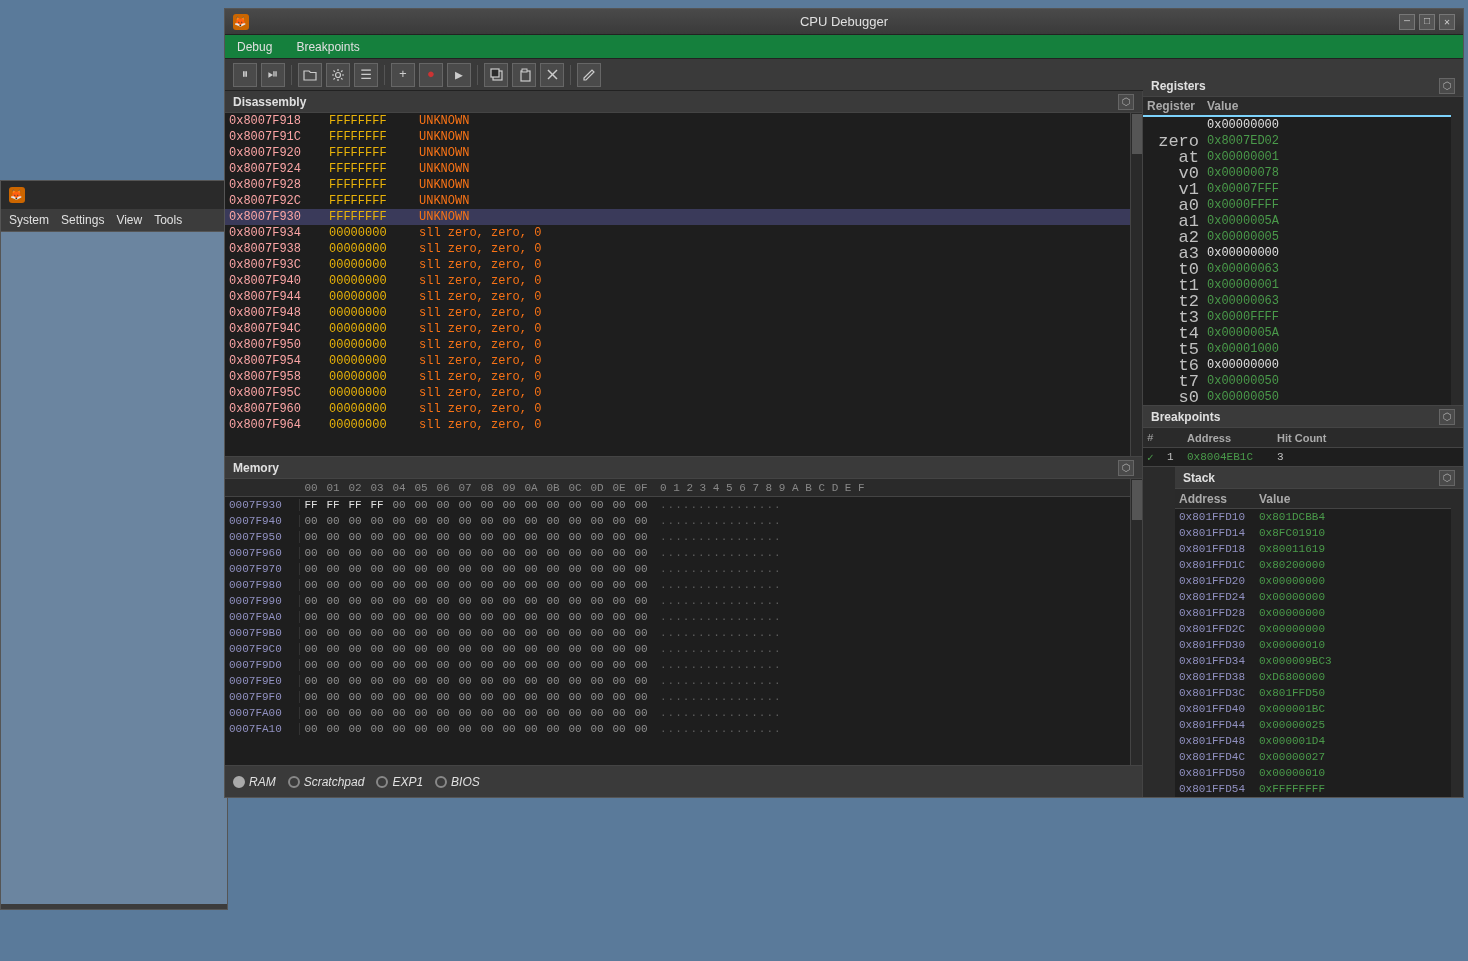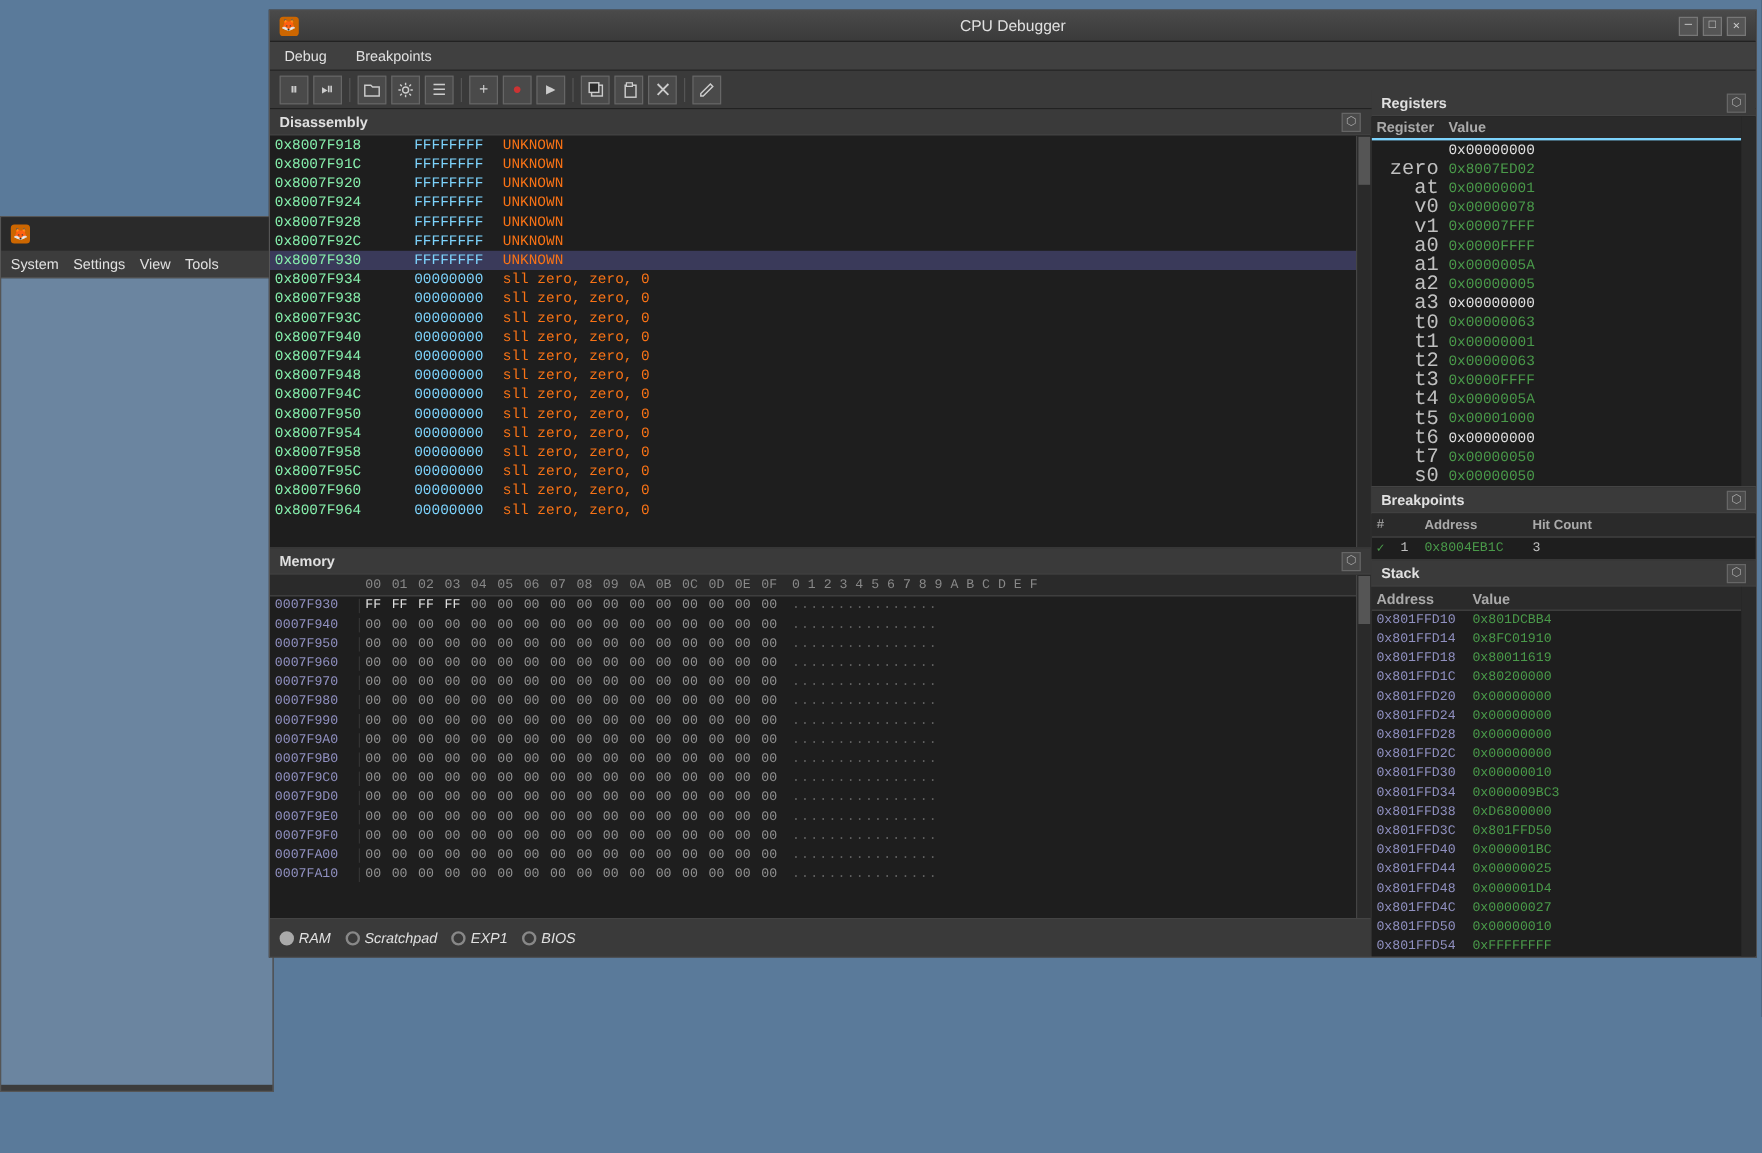--- a/index.html
+++ b/index.html
@@ -111,21 +111,21 @@
       cursor: pointer;
       display: flex;
       align-items: center;
       justify-content: center;
       font-size: 10px;
       color: #ccc;
     }
 
     
     .menu-bar {
-      background: #404040;
+      background: #15803d;
       height: 24px;
       display: flex;
       align-items: center;
       padding: 0 8px;
       gap: 16px;
       border-bottom: 1px solid #222;
     }
 
     .menu-item {
       font-family: sans-serif;
@@ -257,27 +257,26 @@
       color: #c0c0c0;
       font-size: 12px;
     }
 
     .disasm-row.highlighted {
       background: #3a3a5a;
     }
 
     .disasm-addr {
       width: 100px;
-      color: #86efac;
+      color: #fca5a5;
     }
 
     .disasm-bytes {
       width: 90px;
-      color: #7dd3fc;
-      text-align: center;
+      color: #eab308;
     }
 
     .disasm-instr {
       color: #f97316;
     }
 
     
     .memory-panel {
       height: 340px;
       display: flex;
@@ -593,20 +592,21 @@
     .bp-check { width: 20px; font-size: 11px; color: #4a9a4a; }
     .bp-num { width: 20px; font-size: 11px; color: #c0c0c0; }
     .bp-addr-val { width: 90px; font-size: 11px; color: #4a9a4a; }
     .bp-hits-val { flex: 1; font-size: 11px; color: #c0c0c0; }
 
     
     .stack-panel {
       flex: 1;
       display: flex;
       flex-direction: column;
+      margin-left: 32px;
     }
 
     .stack-content {
       flex: 1;
       background: #1e1e1e;
       overflow: hidden;
       position: relative;
     }
 
     .stack-scrollbar {

